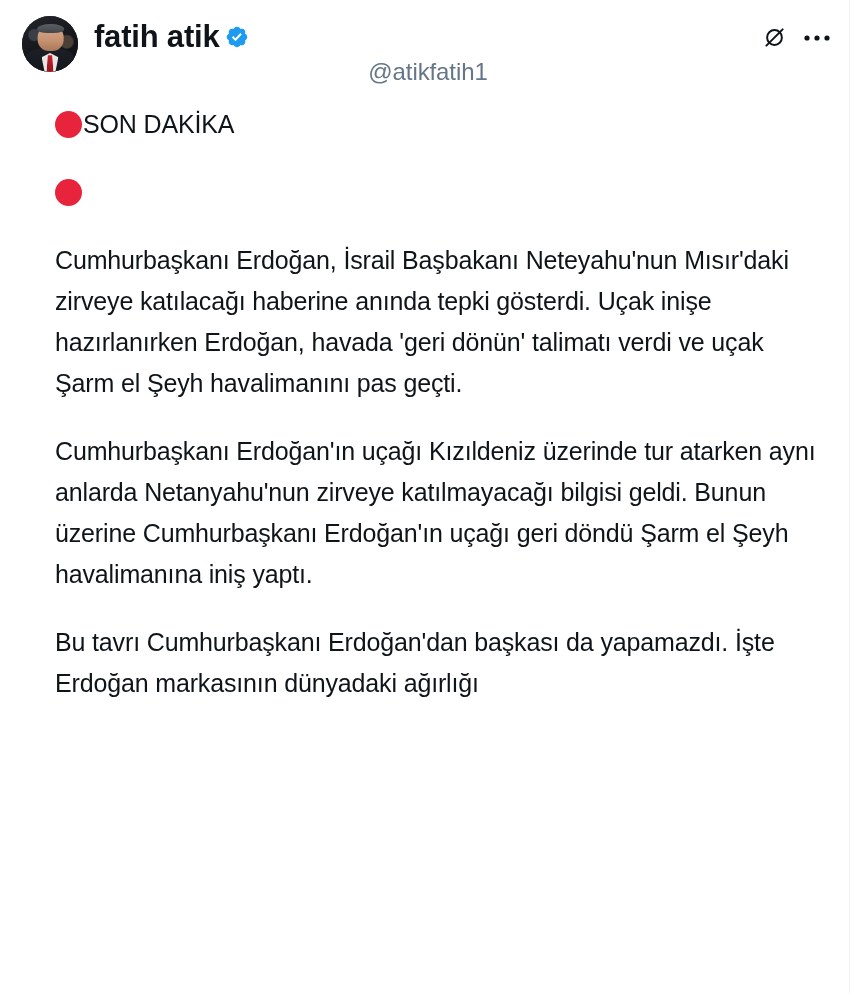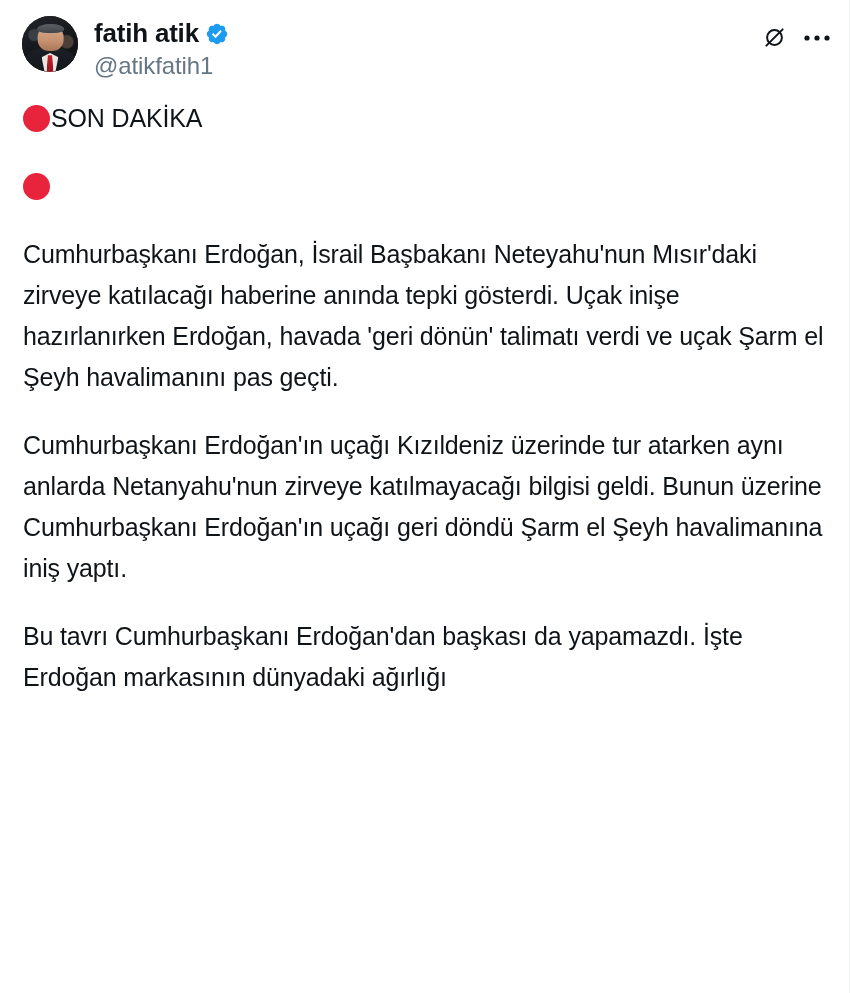--- a/index.html
+++ b/index.html
@@ -106,32 +106,33 @@
     flex: 1 1 auto;
     min-width: 0;
   }
   .name-row {
     display: flex;
     align-items: center;
     gap: 6px;
     line-height: 1.15;
   }
   .display-name {
-    font-size: 26px;
+    font-size: 31px;
     font-weight: bold;
     color: #0f1419;
     letter-spacing: -0.2px;
   }
   .verified-badge { display: block; width: 24px; height: 24px; flex: 0 0 auto; }
   .handle {
     display: block;
     margin-top: 3px;
     font-size: 24px;
     color: #657786;
     letter-spacing: -0.1px;
+    text-align: center;
   }
 
   .header-actions {
     display: flex;
     align-items: center;
     gap: 16px;
     padding-top: 9px;
     flex: 0 0 auto;
   }
   .icon-btn {
@@ -144,20 +145,21 @@
     justify-content: center;
     color: #0f1419;
   }
   .grok-icon { width: 25px; height: 25px; display: block; }
   .more-icon { width: 28px; height: 8px; display: block; }
 
   
   .tweet-body {
     padding: 18px 22px 0 23px;
     box-sizing: border-box;
+    margin-left: 32px;
   }
   .tw-p {
     font-size: 25px;
     line-height: 41px;
     color: #0f1419;
     margin: 0 0 27px 0;
     letter-spacing: -0.15px;
     word-wrap: break-word;
     max-width: 805px;
   }

